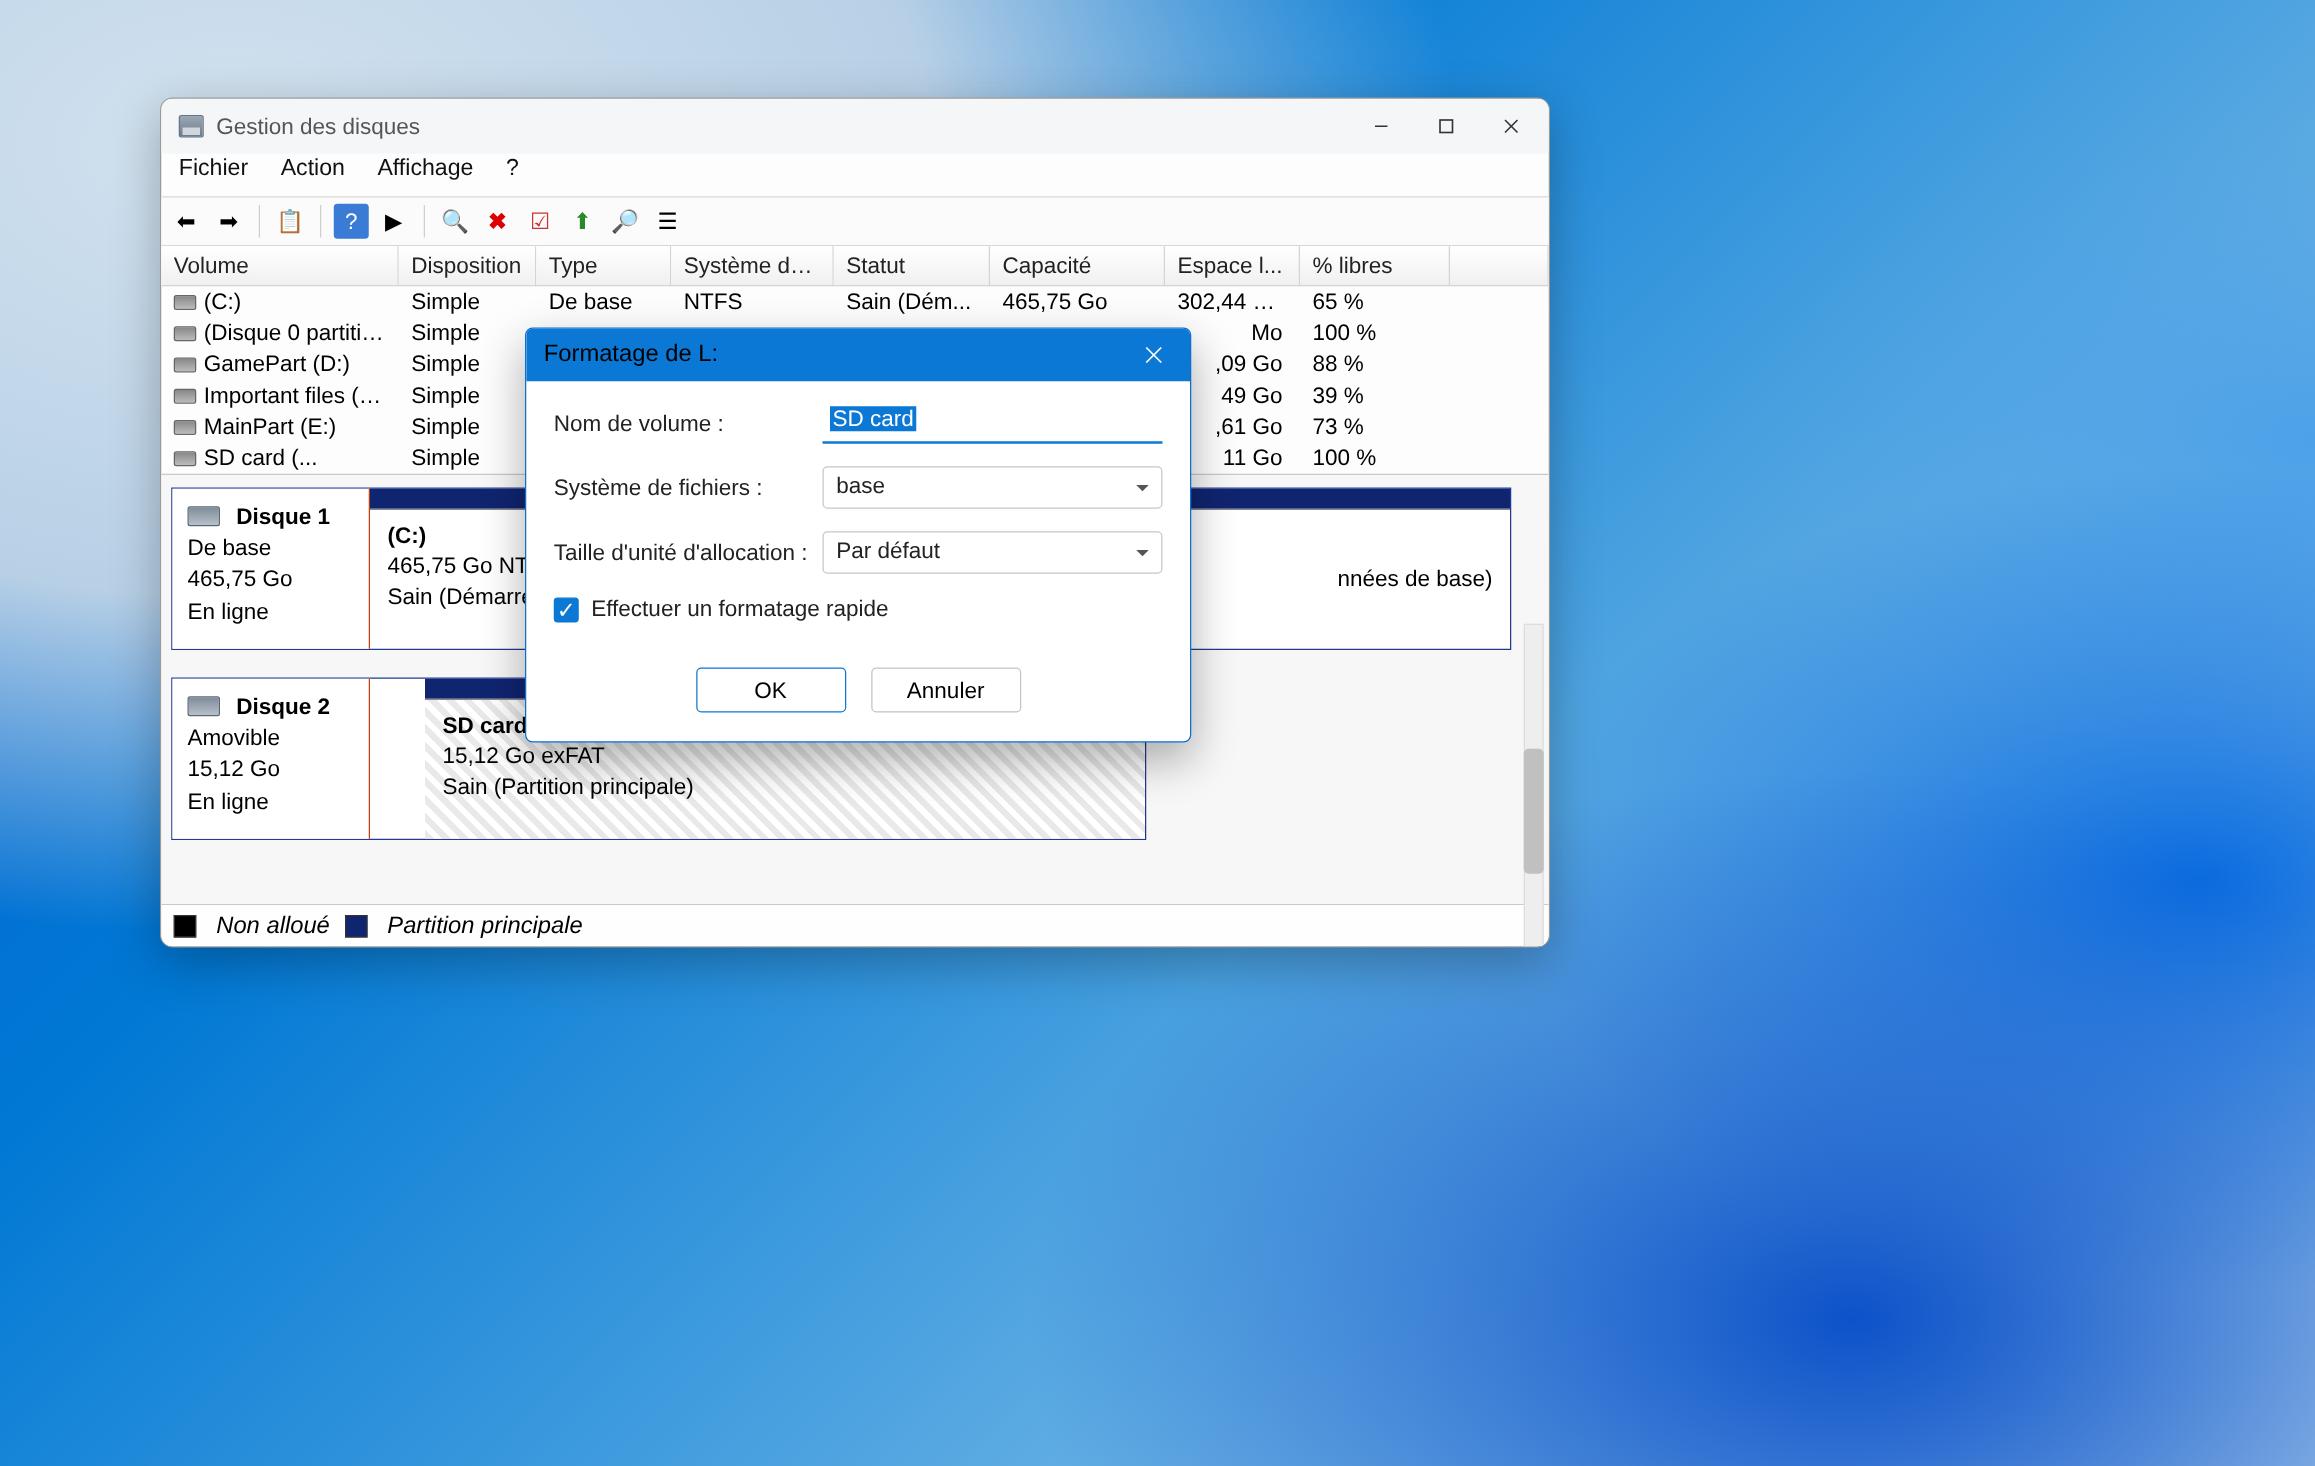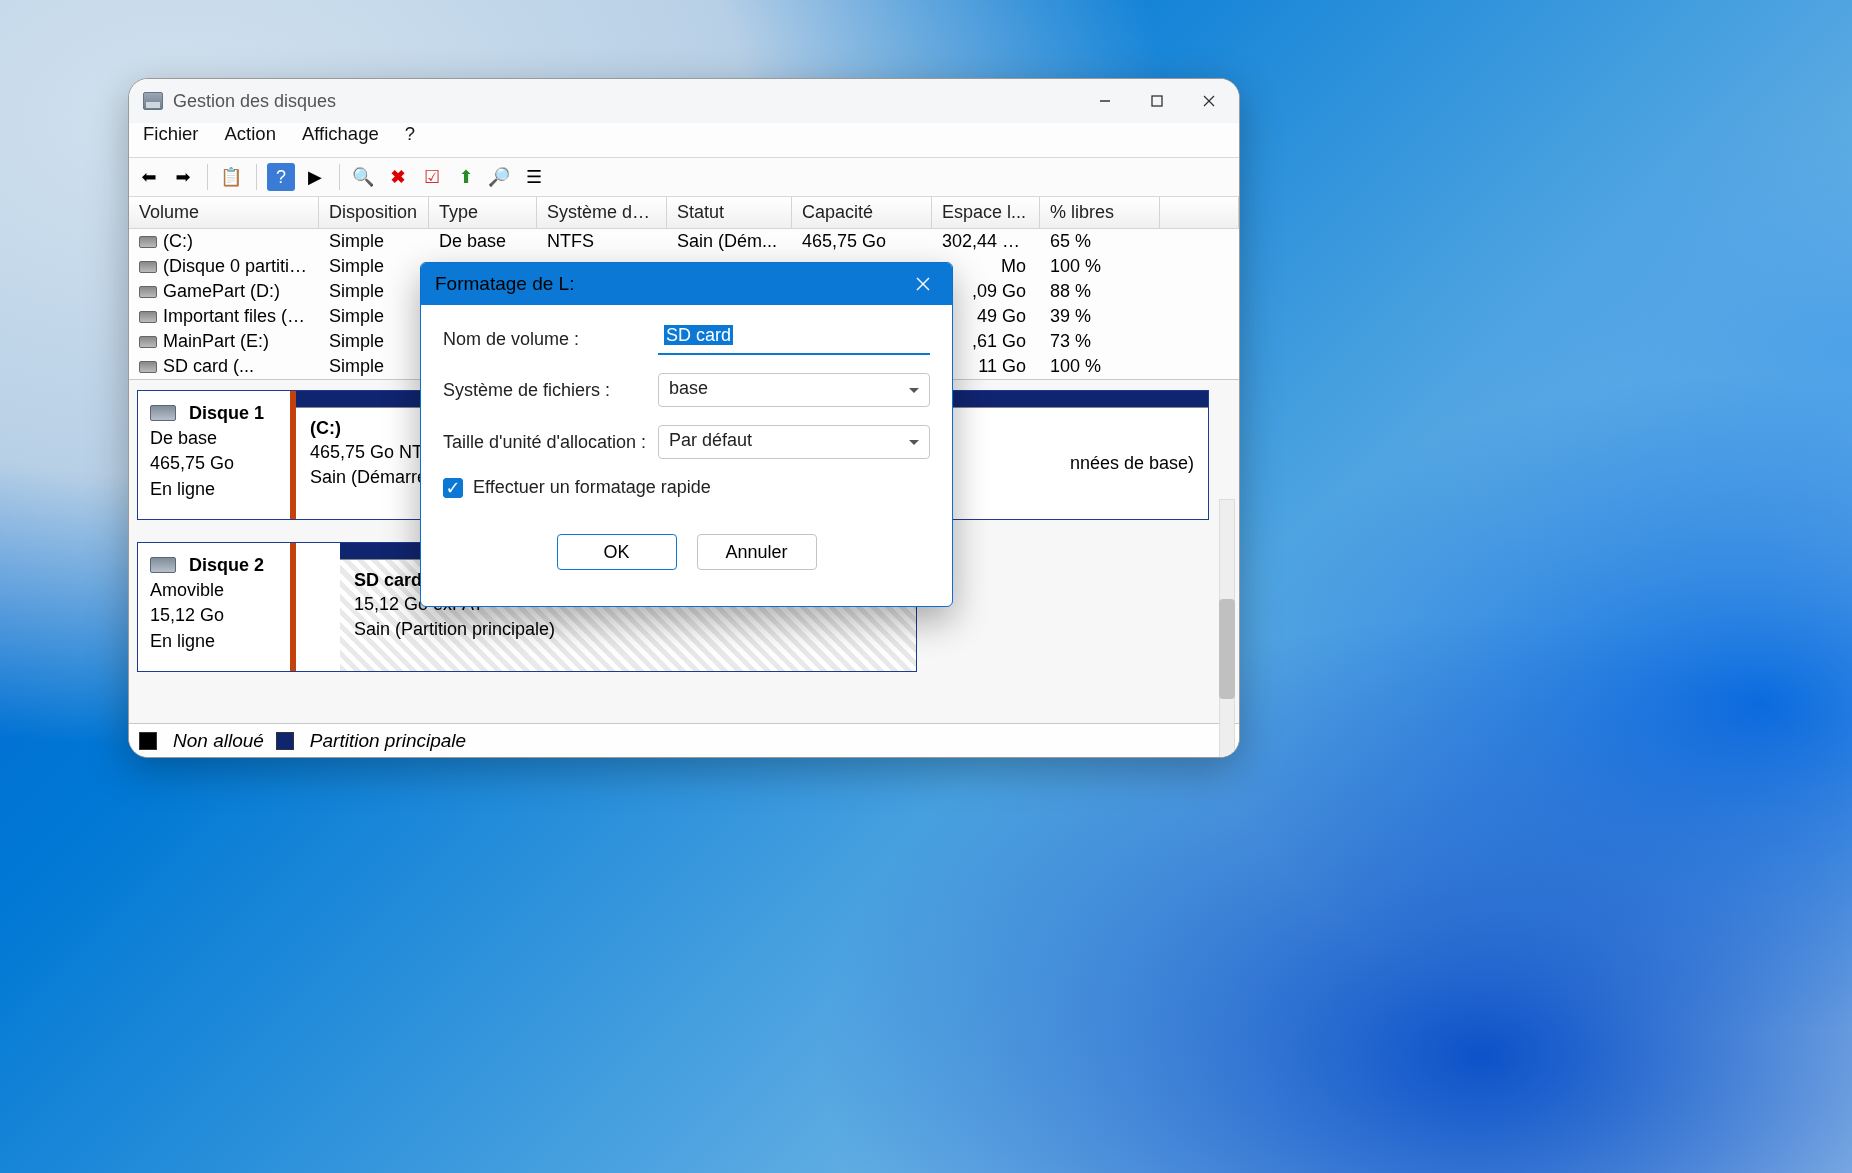--- a/index.html
+++ b/index.html
@@ -23,21 +23,21 @@
       radial-gradient(ellipse 1400px 900px at 10% 10%, #d2e2ef 0%, #b8d0e6 40%, transparent 70%);
   }
   .window {
     position: absolute;
     left: 128px;
     top: 78px;
     width: 1112px;
     height: 680px;
     background: #fdfdfd;
     border: 1px solid #9a9a9a;
-    border-radius: 20px;
+    border-radius: 10px;
     box-shadow: 0 12px 40px rgba(0,0,0,.28);
     display:flex;
     flex-direction: column;
     overflow: hidden;
   }
   .titlebar{
     height: 44px;
     display:flex;
     align-items:center;
     padding: 0 4px 0 14px;
@@ -85,21 +85,21 @@
   .vol-icon{display:inline-block;width:18px;height:12px;background:linear-gradient(#888,#bbb);border:1px solid #666;border-radius:2px;margin-right:6px;vertical-align:-1px;}
   
   .disks-area{
     flex:1;background:#f7f7f7;border-top:1px solid #c9c9c9;overflow:hidden;position:relative;
     padding:10px 30px 10px 8px;
   }
   .disk{
     border:1px solid #1f3a93;margin-bottom:22px;display:flex;min-height:130px;background:#fff;
   }
   .disk-info{
-    width:158px;border-right:6px solid #c2410c;background:#fff;padding:10px 8px 8px 12px;font-size:18px;line-height:1.4;
+    width:158px;border-right:1px solid #c2410c;background:#fff;padding:10px 8px 8px 12px;font-size:18px;line-height:1.4;
   }
   .disk-info .disk-icon{display:inline-block;width:26px;height:16px;background:linear-gradient(#7f8c9a,#b7c0ca);border:1px solid #5c6773;border-radius:2px;margin-right:8px;vertical-align:-2px;}
   .disk-info b{font-weight:600}
   .disk-partitions{flex:1;display:flex;flex-direction:column;}
   .part-bar{height:16px;background:#102570;}
   .part-body{flex:1;border-top:1px solid #888;padding:8px 14px;font-size:18px;line-height:1.35;}
   .part-hatch{
     background-image: repeating-linear-gradient(45deg,#e9e9e9 0 5px,#ffffff 5px 10px);
   }
   
@@ -136,21 +136,21 @@
   .combo{
     flex:1;height:34px;border:1px solid #c4c7cc;border-radius:4px;font-size:18px;padding:4px 30px 4px 10px;
     background:#fff;position:relative;
   }
   .combo::after{content:"";position:absolute;right:10px;top:14px;border:5px solid transparent;border-top-color:#555;}
   .chk{display:flex;align-items:center;margin-bottom:14px;gap:10px;font-size:18px;}
   .chkbox{width:20px;height:20px;border:1px solid #888;border-radius:3px;display:flex;align-items:center;justify-content:center;color:#fff;}
   .chk-on{background:#0a78d4;border-color:#0a78d4;}
   .chk-off{background:#fff;color:#aaa;}
   .chk-label-off{color:#9a9a9a}
-  .dlg-buttons{display:flex;justify-content:center;gap:20px;padding:12px 0 36px 0;}
+  .dlg-buttons{display:flex;justify-content:center;gap:20px;padding:12px 0 23px 0;}
   .dlg-buttons button{
     width:120px;height:36px;border:1px solid #bfc4cb;border-radius:4px;background:#fff;font-size:18px;cursor:pointer;
   }
   .dlg-buttons button.primary{border-color:#0a78d4;}
 </style>
 </head>
 <body>
 
 <div class="wallpaper"></div>
 

